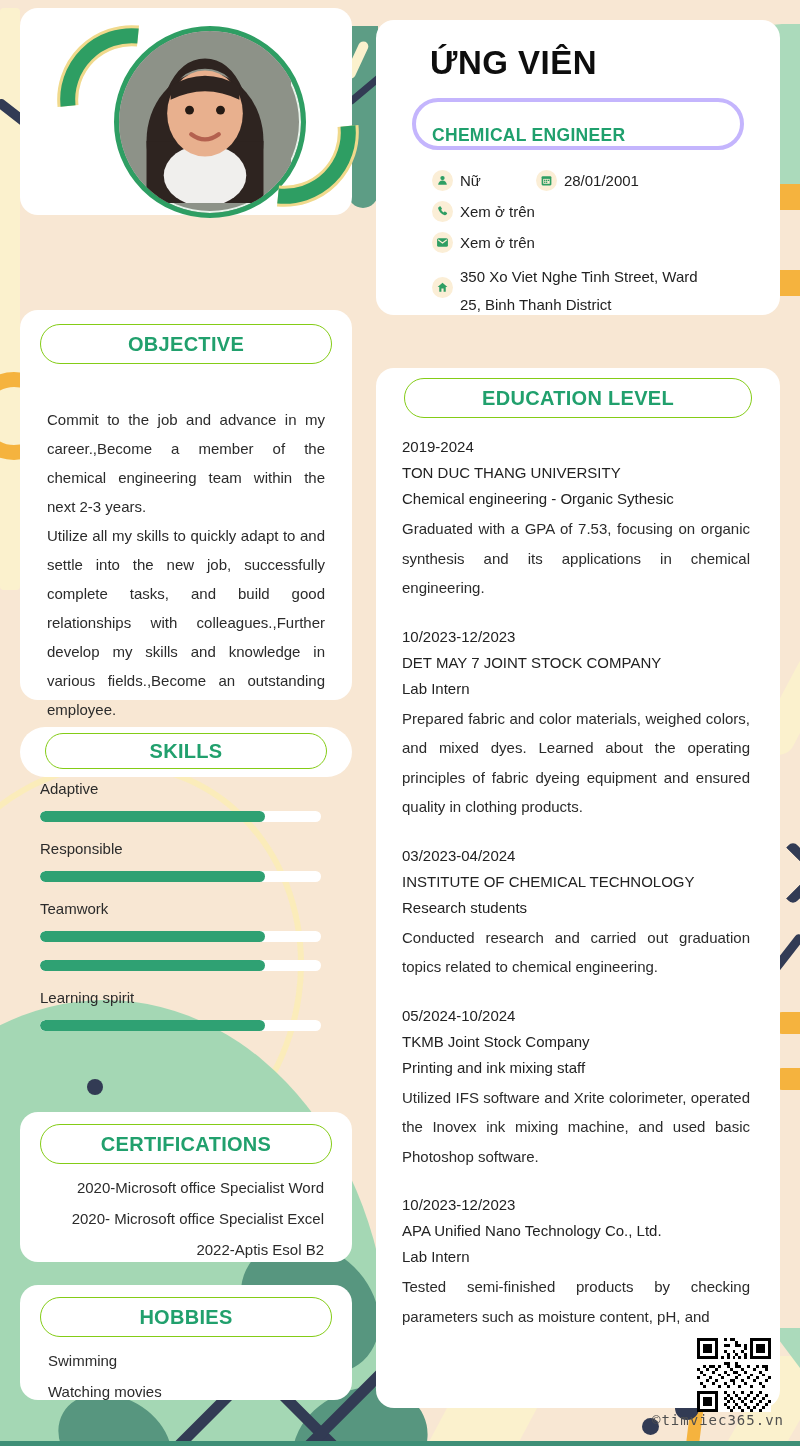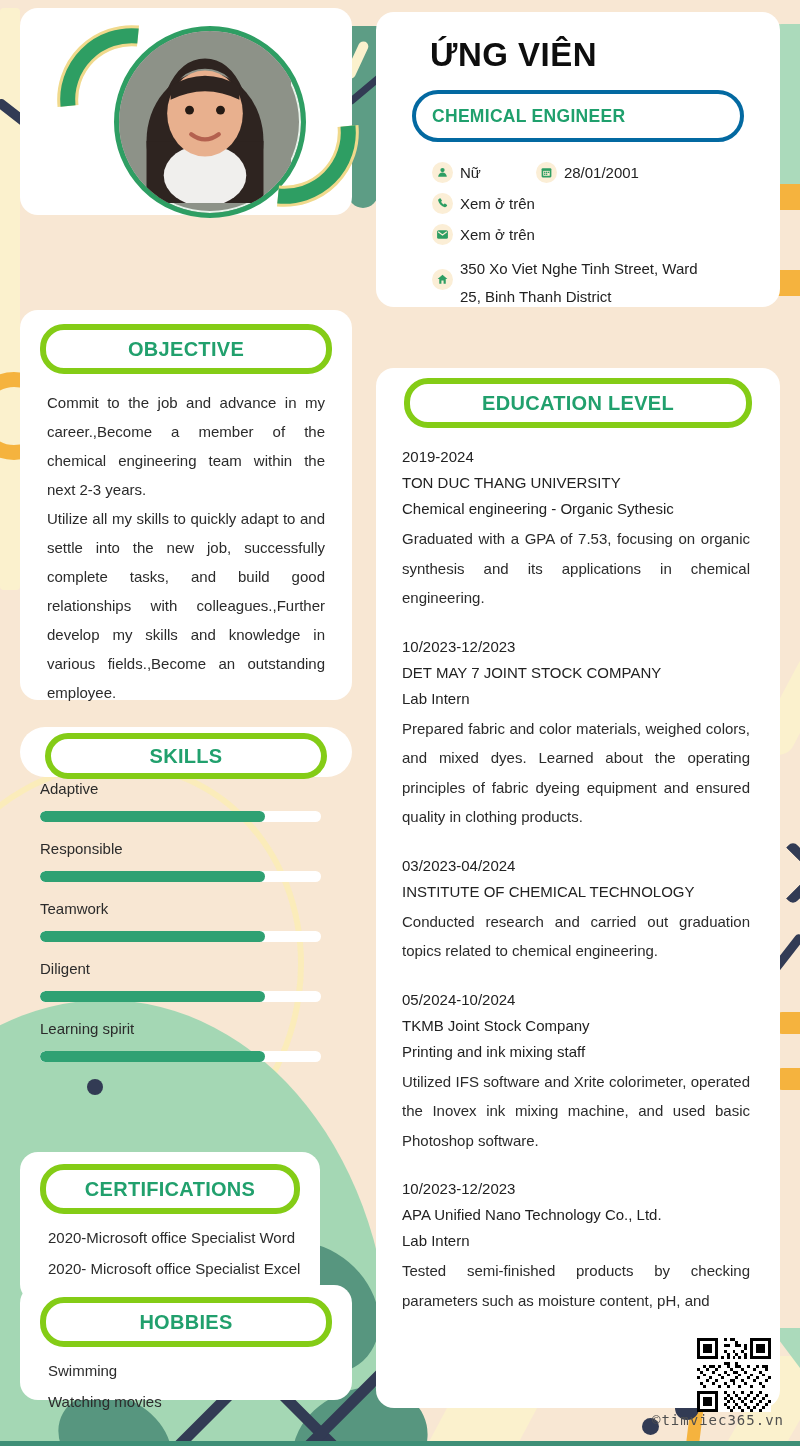--- a/index.html
+++ b/index.html
@@ -34,50 +34,50 @@
   .pale-band-b2{right:-8px;top:1356px;width:60px;height:100px;background:#fbf1cd;transform:skewX(-30deg);}
   .mint-r-wedge{right:0;top:1328px;width:30px;height:40px;background:#abdabb;clip-path:polygon(100% 0,100% 100%,0 0);}
   .navy-dot1{left:87px;top:1079px;width:16px;height:16px;background:#323b54;border-radius:50%;}
   .navy-dot2{left:675px;top:1396px;width:24px;height:24px;background:#323b54;border-radius:50%;}
   .navy-dot3{left:642px;top:1418px;width:17px;height:17px;background:#323b54;border-radius:50%;}
   .bottom-strip{left:0;top:1441px;width:800px;height:5px;background:#3f8f77;}
 
   
   .card{position:absolute;background:#fff;border-radius:18px;z-index:1;}
   .photo-card{left:20px;top:8px;width:332px;height:207px;}
-  .header-card{left:376px;top:12px;width:404px;height:295px;}
+  .header-card{left:376px;top:20px;width:404px;height:295px;}
   .objective-card{left:20px;top:310px;width:332px;height:390px;}
   .skills-header-bar{left:20px;top:727px;width:332px;height:50px;border-radius:25px;}
-  .cert-card{left:20px;top:1152px;width:300px;height:150px;}
+  .cert-card{left:20px;top:1112px;width:332px;height:150px;text-align:right;}
   .hobbies-card{left:20px;top:1285px;width:332px;height:115px;}
   .education-card{left:376px;top:368px;width:404px;height:1040px;}
 
   
-  .pill-gold{border:6px solid #84cc16;border-radius:24px;display:flex;align-items:center;justify-content:center;}
+  .pill-gold{border:1px solid #84cc16;border-radius:24px;display:flex;align-items:center;justify-content:center;}
   .pill-gold .pill-title{color:#21a06d;font-weight:bold;font-size:20px;letter-spacing:.3px;}
 
   .objective-card .pill-gold{margin:14px 20px 0 20px;height:38px;}
-  .objective-body{padding:14px 27px 0 27px;font-size:15px;line-height:29px;color:#2b2b2b;text-align:justify;}
+  .objective-body{padding:14px 27px 0 27px;font-size:15px;line-height:29px;color:#2b2b2b;text-align:justify;margin-top:27px;}
   .objective-body p{margin:0;}
 
   .skills-header-bar .pill-gold{margin:6px 25px;height:34px;}
 
   .skills-list{position:absolute;left:20px;top:780px;width:332px;z-index:1;}
   .skill-item{margin-bottom:18px;}
   .skill-label{font-size:15px;color:#2b2b2b;margin:0 0 14px 20px;}
   .skill-track{margin-left:20px;width:281px;height:11px;background:#fff;border-radius:6px;overflow:hidden;}
   .skill-fill{height:100%;width:80%;background:#2fa173;border-radius:6px;}
 
   .cert-card .pill-gold,.hobbies-card .pill-gold{margin:12px 20px 0 20px;height:38px;}
   .simple-list{padding:8px 28px 0 28px;font-size:15px;line-height:31px;color:#2b2b2b;}
   .simple-list div{white-space:nowrap;}
 
   
   .name{margin:24px 0 0 54px;font-size:33px;font-weight:bold;color:#0e0e0e;letter-spacing:.5px;}
-  .title-pill{margin:16px 36px 0 36px;height:44px;border:4px solid #0369a1;border-radius:26px;display:flex;align-items:center;}
+  .title-pill{margin:16px 36px 0 36px;height:44px;border:4px solid #c4b5fd;border-radius:26px;display:flex;align-items:flex-end;}
   .title-pill span{margin-left:16px;color:#1fa06d;font-weight:bold;font-size:17.5px;letter-spacing:.3px;}
   .contact{margin:20px 0 0 56px;font-size:15px;color:#222;}
   .c-row{display:flex;align-items:flex-start;margin-bottom:10px;}
   .c-icon{flex:0 0 auto;width:21px;height:21px;border-radius:50%;background:#fbeed6;display:flex;align-items:center;justify-content:center;margin-right:7px;}
   .c-icon svg{width:13px;height:13px;}
   .c-text{line-height:21px;padding-top:0px;}
   .c-col2{margin-left:55px;display:flex;align-items:flex-start;}
   .addr .c-text{line-height:28px;max-width:250px;}
 
   
@@ -240,21 +240,20 @@
           <div class="skill-fill"></div>
         </div>
     </div>
     <div class="skill-item">
       <div class="skill-label">Teamwork</div>
       <div class="skill-track">
           <div class="skill-fill"></div>
         </div>
     </div>
     <div class="skill-item">
-      <div class="skill-label">Diligent</div>
       <div class="skill-track">
           <div class="skill-fill"></div>
         </div>
     </div>
     <div class="skill-item">
       <div class="skill-label">Learning spirit</div>
       <div class="skill-track">
           <div class="skill-fill"></div>
         </div>
     </div>
@@ -294,20 +293,21 @@
       </div>
       <div class="edu-entry">
         <div class="edu-line">10/2023-12/2023</div>
         <div class="edu-line">DET MAY 7 JOINT STOCK COMPANY</div>
         <div class="edu-line">Lab Intern</div>
         <div class="edu-desc">Prepared fabric and color materials, weighed colors, and mixed dyes. Learned about the operating principles of fabric dyeing equipment and ensured quality in clothing products.</div>
       </div>
       <div class="edu-entry">
         <div class="edu-line">03/2023-04/2024</div>
         <div class="edu-line">INSTITUTE OF CHEMICAL TECHNOLOGY</div>
+        <div class="edu-line">Research students</div>
         <div class="edu-desc">Conducted research and carried out graduation topics related to chemical engineering.</div>
       </div>
       <div class="edu-entry">
         <div class="edu-line">05/2024-10/2024</div>
         <div class="edu-line">TKMB Joint Stock Company</div>
         <div class="edu-line">Printing and ink mixing staff</div>
         <div class="edu-desc">Utilized IFS software and Xrite colorimeter, operated the Inovex ink mixing machine, and used basic Photoshop software.</div>
       </div>
       <div class="edu-entry">
         <div class="edu-line">10/2023-12/2023</div>

